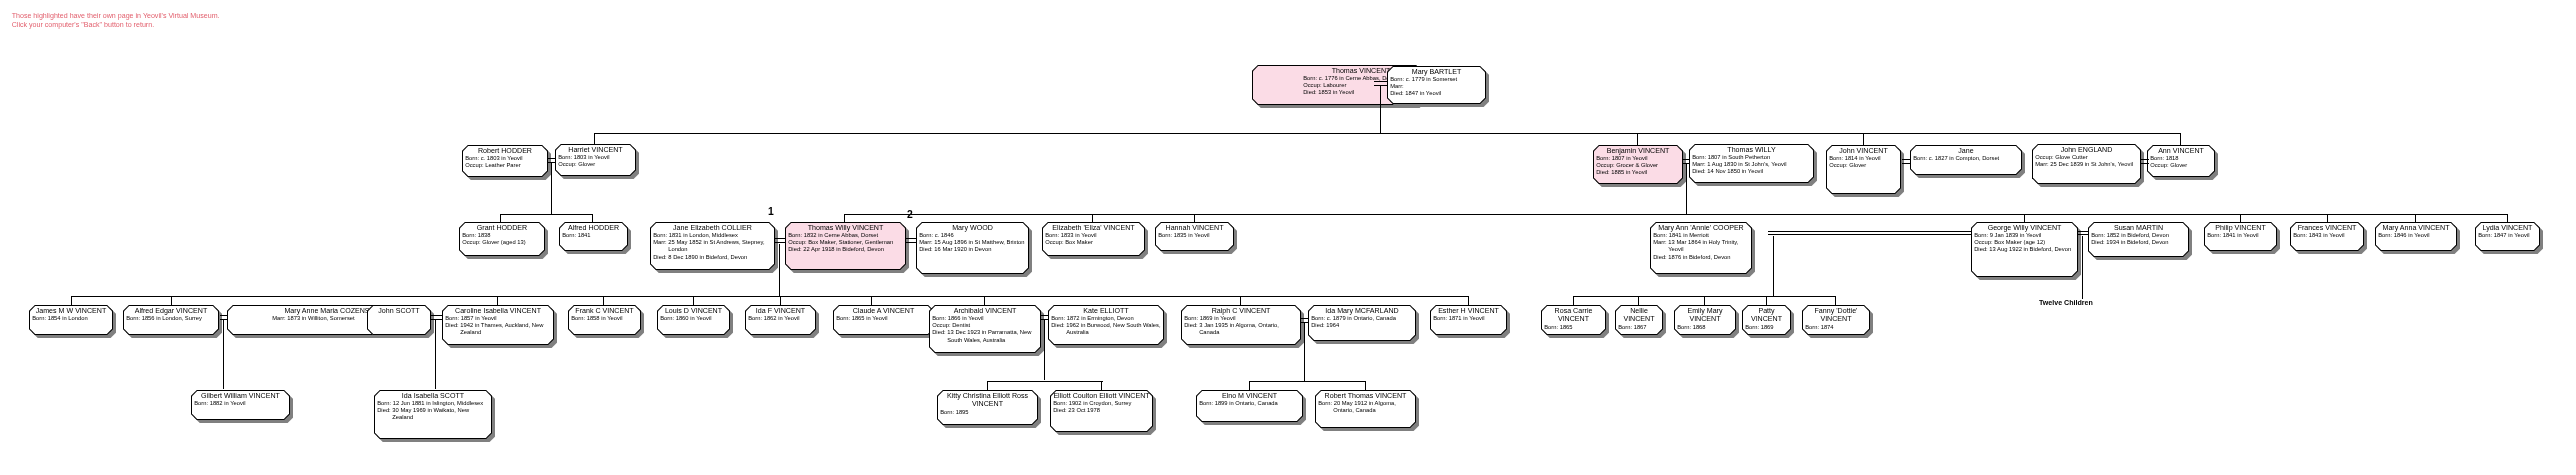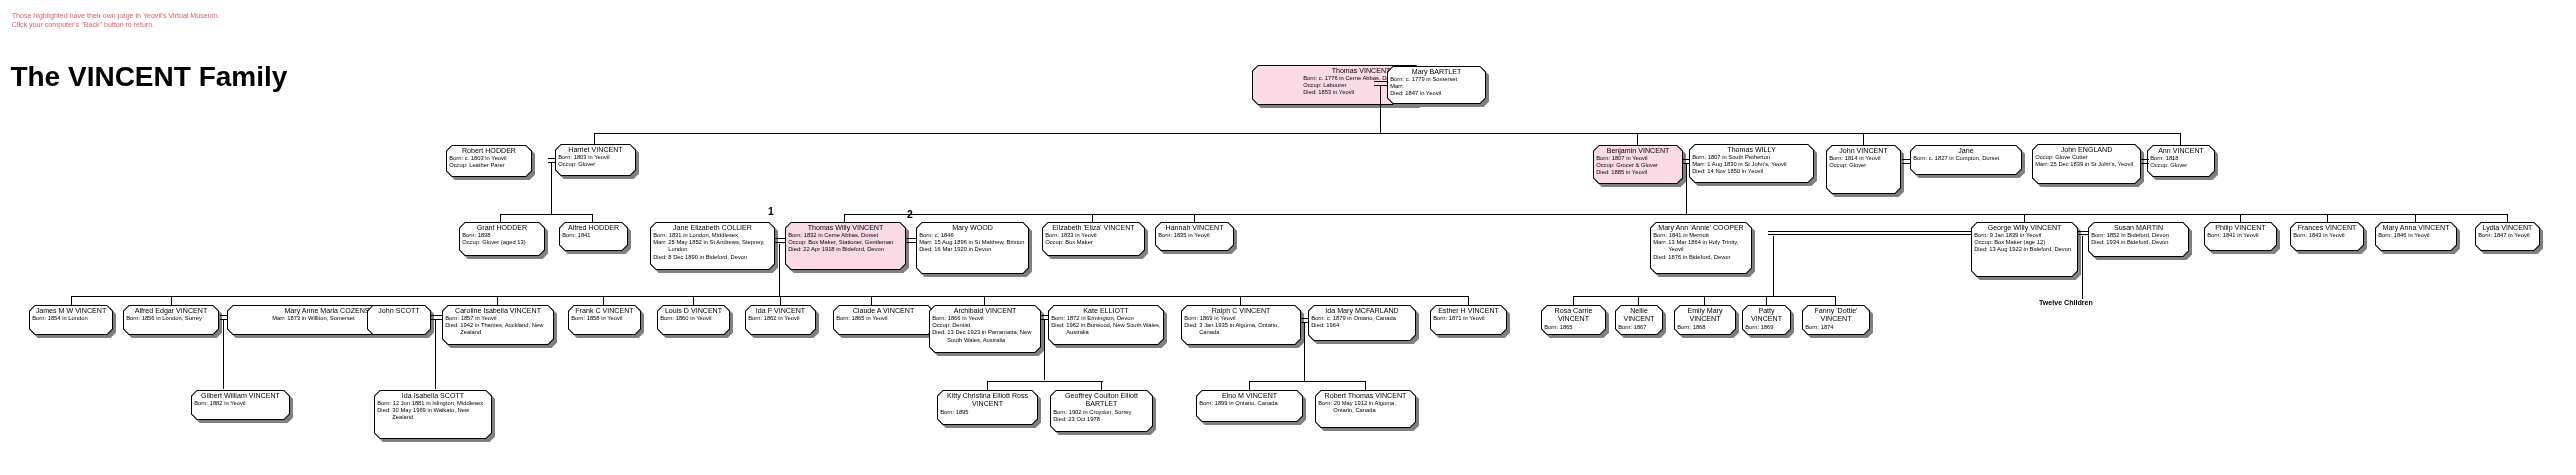--- a/index.html
+++ b/index.html
@@ -29,21 +29,20 @@
   .cline{position:absolute;background:#000;}
 </style>
 </head>
 <body>
 
 <div id="canvas">
   <div class="note">
     <div>Those highlighted have their own page in Yeovil's Virtual Museum.</div>
     <div>Click your computer's "Back" button to return.</div>
   </div>
-  <h1 id="title">The VINCENT Family</h1>
 
   <div class="marker" id="marker1">1</div>
   <div class="marker" id="marker2">2</div>
   <div class="twelve">Twelve Children</div>
 
   <div id="tree">
       <div class="pbox hl" style="left: 1252px; top: 65px; width: 122px; height: 40px; padding-left: 48px;">
         <div class="shadow"></div>
         <div class="octo bord"></div>
         <div class="octo fill"></div>
@@ -58,21 +57,21 @@
         <div class="shadow"></div>
         <div class="octo bord"></div>
         <div class="octo fill"></div>
         <div class="content">
           <div class="pname">Mary BARTLET</div>
           <div class="pline">Born: c. 1779 in Somerset</div>
           <div class="pline">Marr:</div>
           <div class="pline">Died: 1847 in Yeovil</div>
         </div>
       </div>
-      <div class="pbox" style="left: 446px; top: 145px; width: 86px; height: 32px;">
+      <div class="pbox" style="left: 462px; top: 145px; width: 86px; height: 32px;">
         <div class="shadow"></div>
         <div class="octo bord"></div>
         <div class="octo fill"></div>
         <div class="content">
           <div class="pname">Robert HODDER</div>
           <div class="pline">Born: c. 1803 in Yeovil</div>
           <div class="pline">Occup: Leather Parer</div>
         </div>
       </div>
       <div class="pbox" style="left: 555px; top: 144px; width: 81px; height: 32px;">
@@ -487,21 +486,21 @@
         <div class="content">
           <div class="pname">Kitty Christina Elliott Ross VINCENT</div>
           <div class="pline">Born: 1895</div>
         </div>
       </div>
       <div class="pbox" style="left: 1050px; top: 390px; width: 103px; height: 42px;">
         <div class="shadow"></div>
         <div class="octo bord"></div>
         <div class="octo fill"></div>
         <div class="content">
-          <div class="pname">Geoffrey Coulton Elliott BARTLET</div>
+          <div class="pname">Elliott Coulton Elliott VINCENT</div>
           <div class="pline">Born: 1902 in Croydon, Surrey</div>
           <div class="pline">Died: 23 Oct 1978</div>
         </div>
       </div>
       <div class="pbox" style="left: 1196px; top: 390px; width: 107px; height: 32px;">
         <div class="shadow"></div>
         <div class="octo bord"></div>
         <div class="octo fill"></div>
         <div class="content">
           <div class="pname">Elno M VINCENT</div>

